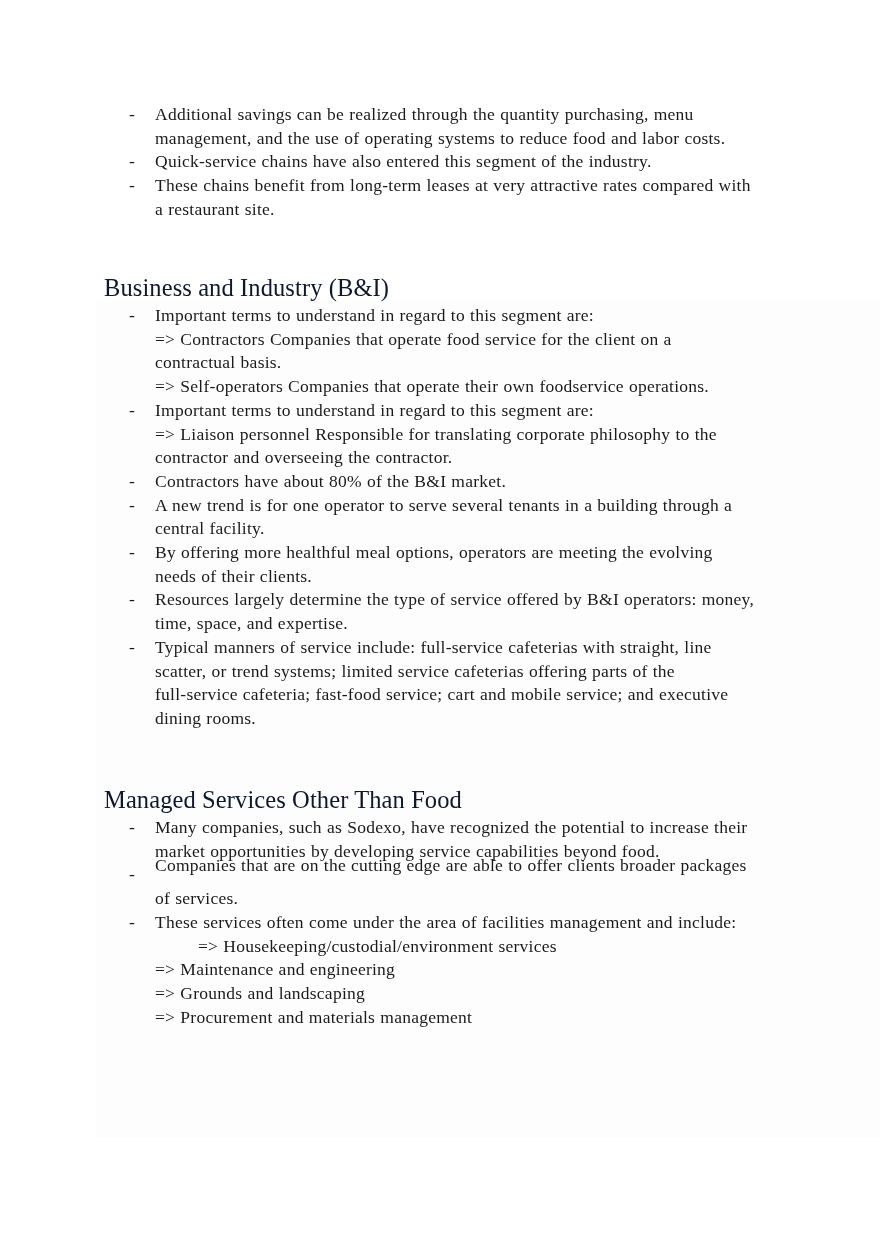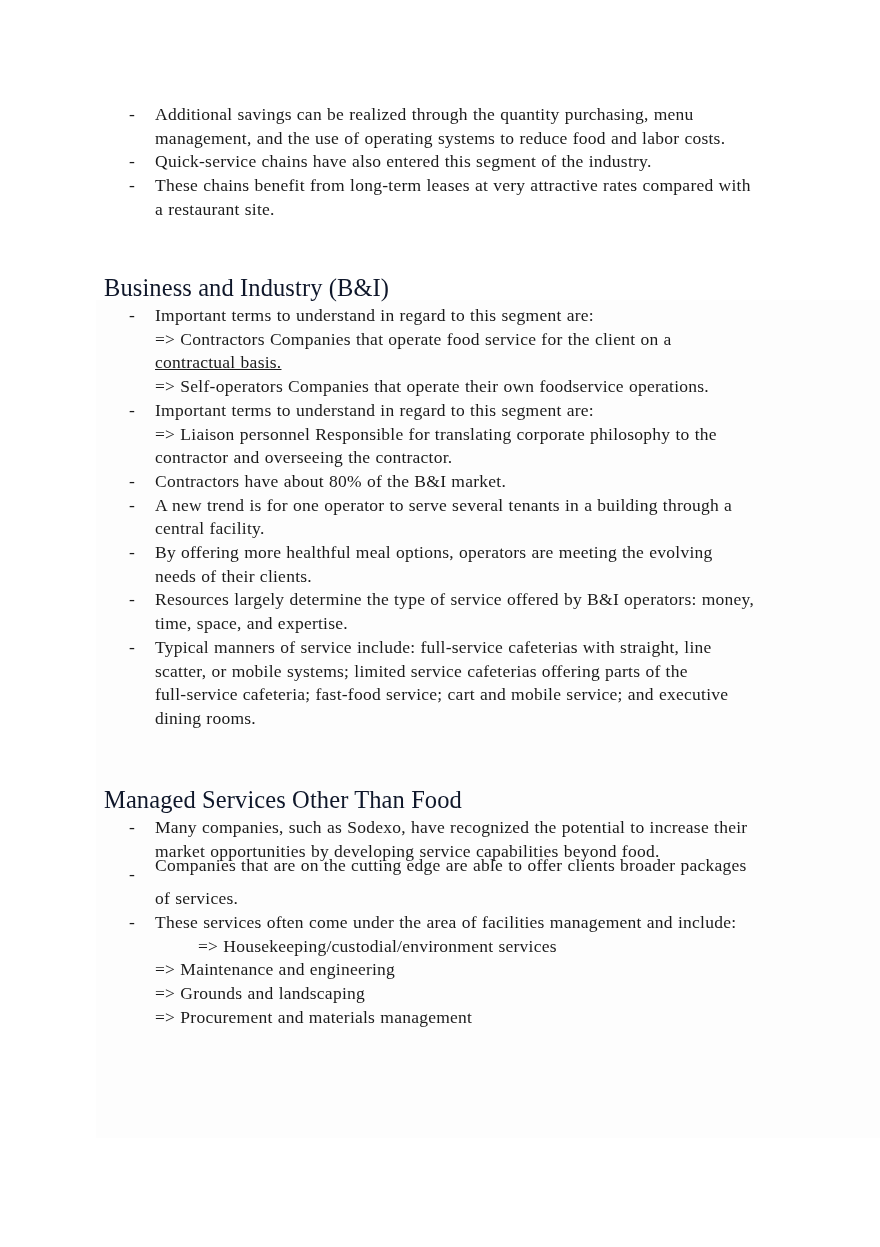--- a/index.html
+++ b/index.html
@@ -44,21 +44,21 @@
         <span class="line" style="top: 174.1px;">These chains benefit from long-term leases at very attractive rates compared with</span>
         <span class="line" style="top: 197.8px;">a restaurant site.</span>
       </div>
     </div>
     <div>
       <div class="heading" style="top: 274px;">Business and Industry (B&amp;I)</div>
       <div class="item">
         <span class="dash" style="top: 304px;">-</span>
         <span class="line" style="top: 304px;">Important terms to understand in regard to this segment are:</span>
         <span class="line" style="top: 327.7px; text-align: center;">=&gt; Contractors Companies that operate food service for the client on a</span>
-        <span class="line" style="top: 351.4px; text-decoration: underline;">contractual basis.</span>
+        <span class="line" style="top: 351.4px;">contractual basis.</span>
         <span class="line" style="top: 375.1px;">=&gt; Self-operators Companies that operate their own foodservice operations.</span>
       </div>
       <div class="item">
         <span class="dash" style="top: 398.8px;">-</span>
         <span class="line" style="top: 398.8px;">Important terms to understand in regard to this segment are:</span>
         <span class="line" style="top: 422.5px;">=&gt; Liaison personnel Responsible for translating corporate philosophy to the</span>
         <span class="line" style="top: 446.2px;">contractor and overseeing the contractor.</span>
       </div>
       <div class="item">
         <span class="dash" style="top: 469.9px;">-</span>
@@ -75,21 +75,21 @@
         <span class="line" style="top: 564.7px;">needs of their clients.</span>
       </div>
       <div class="item">
         <span class="dash" style="top: 588.4px;">-</span>
         <span class="line" style="top: 588.4px;">Resources largely determine the type of service offered by B&amp;I operators: money,</span>
         <span class="line" style="top: 612.1px;">time, space, and expertise.</span>
       </div>
       <div class="item">
         <span class="dash" style="top: 635.8px;">-</span>
         <span class="line" style="top: 635.8px;">Typical manners of service include: full-service cafeterias with straight, line</span>
-        <span class="line" style="top: 659.5px;">scatter, or mobile systems; limited service cafeterias offering parts of the</span>
+        <span class="line" style="top: 659.5px;">scatter, or trend systems; limited service cafeterias offering parts of the</span>
         <span class="line" style="top: 683.2px;">full-service cafeteria; fast-food service; cart and mobile service; and executive</span>
         <span class="line" style="top: 706.9px;">dining rooms.</span>
       </div>
     </div>
     <div>
       <div class="heading" style="top: 786px;">Managed Services Other Than Food</div>
       <div class="item">
         <span class="dash" style="top: 816px;">-</span>
         <span class="line" style="top: 816px;">Many companies, such as Sodexo, have recognized the potential to increase their</span>
         <span class="line" style="top: 839.7px;">market opportunities by developing service capabilities beyond food.</span>

